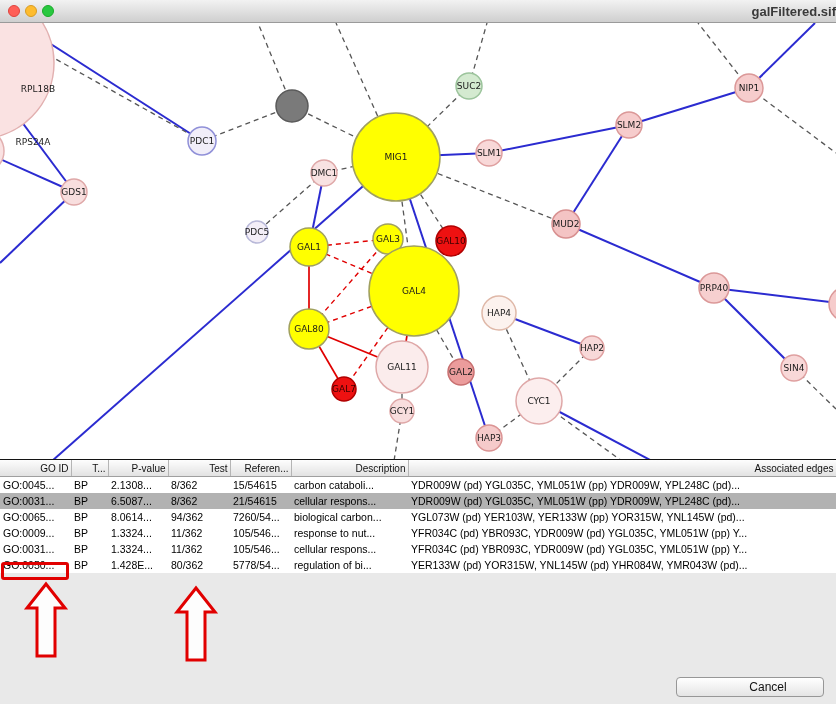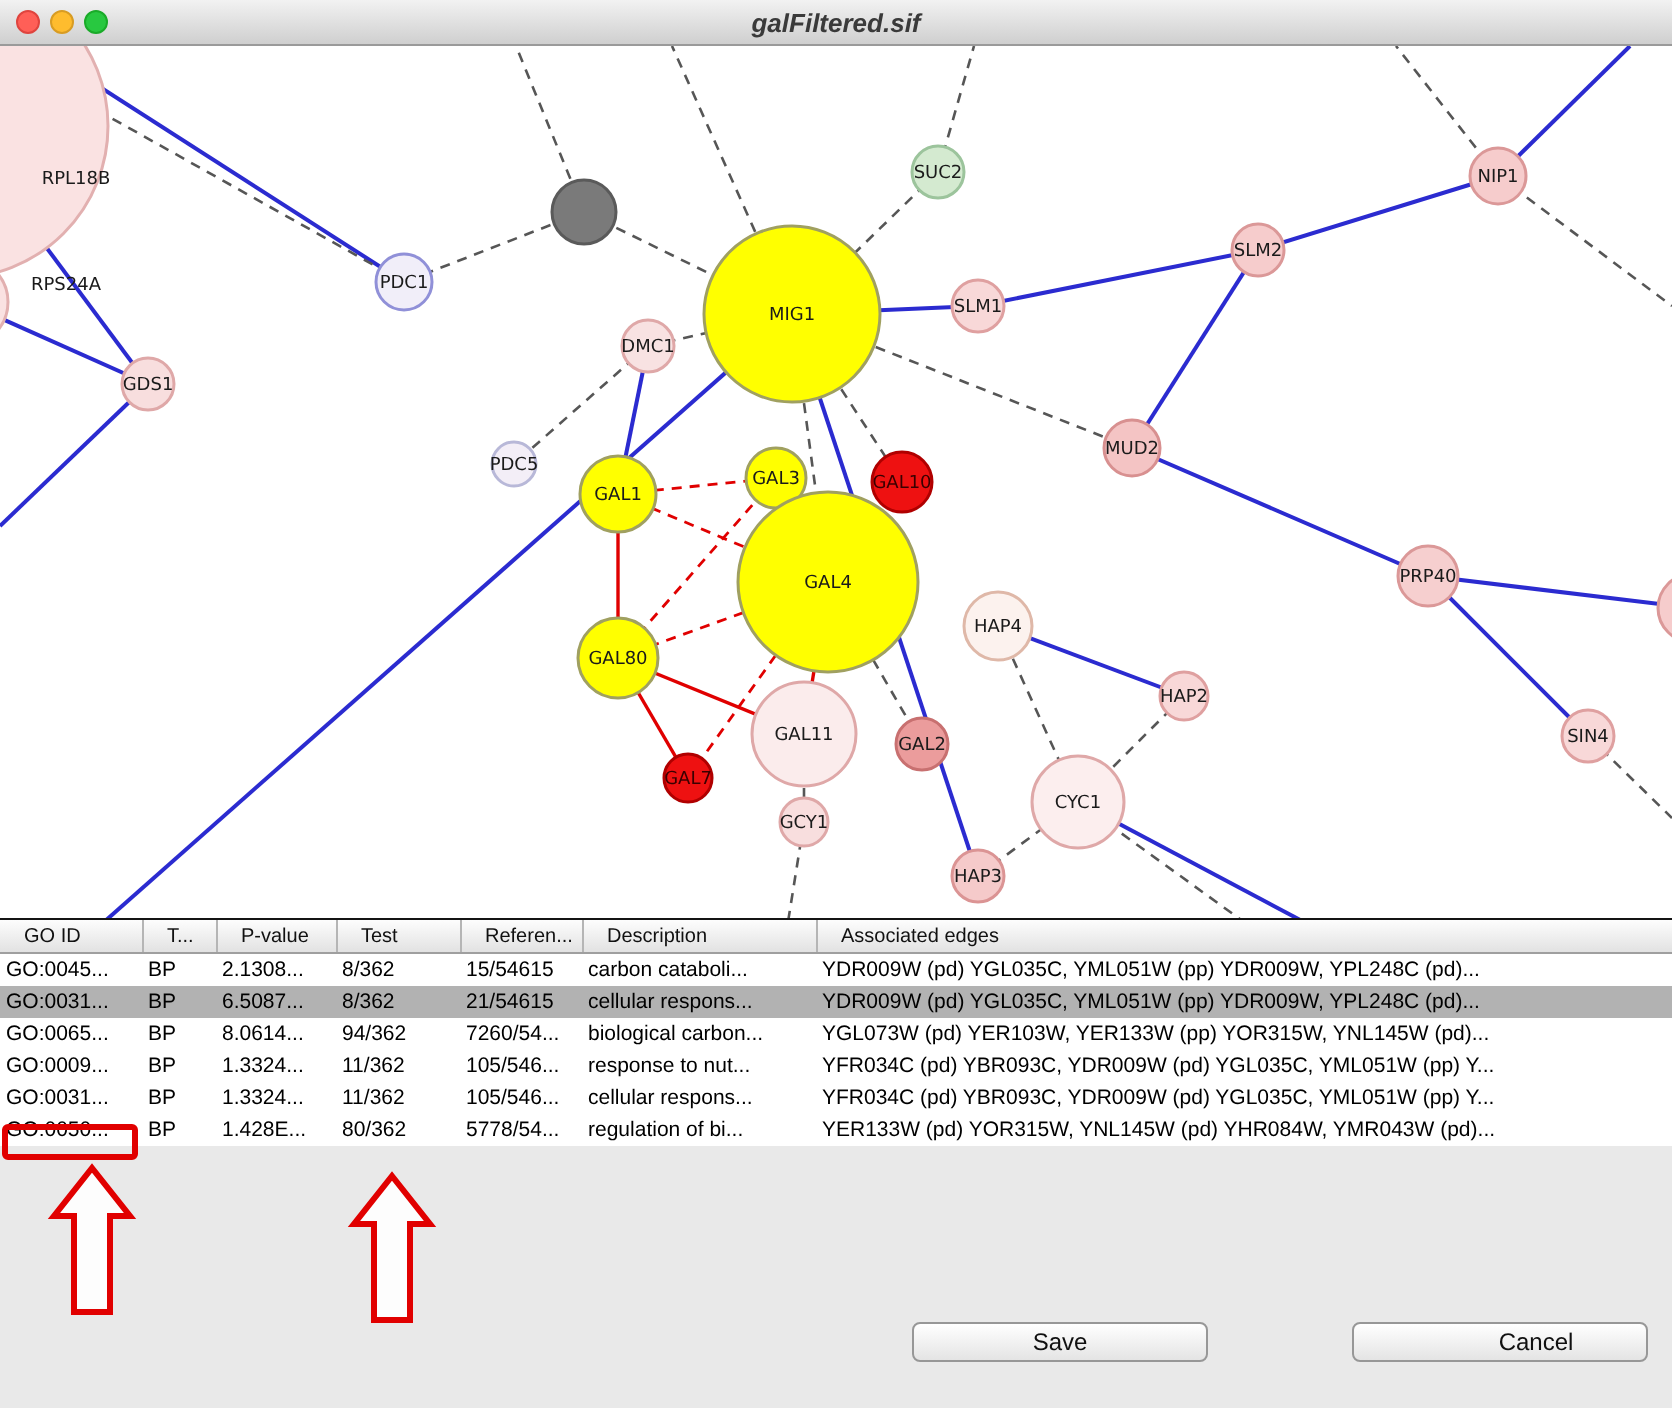--- a/index.html
+++ b/index.html
@@ -2,21 +2,21 @@
 <html><head>
 <meta charset="utf-8">
 <style>
   html,body{margin:0;padding:0;background:#555;}
   .page{position:relative;width:836px;height:704px;overflow:hidden;background:#e9e9e9;
         font-family:"Liberation Sans",sans-serif;}
 
   
   .titlebar{height:22px;background:linear-gradient(#f2f2f2,#cfcfcf);
             border-bottom:1px solid #9a9a9a;position:relative;
-            display:flex;align-items:center;justify-content:center;font-style:italic;}
+            display:flex;align-items:center;justify-content:flex-end;}
   .titlebar .title{font-size:13px;font-weight:bold;color:#3a3a3a;}
   .traffic{position:absolute;left:8px;top:5px;display:flex;gap:5px;}
   .tl{width:12px;height:12px;border-radius:50%;display:inline-block;box-sizing:border-box;}
   .tl.red{background:#ff5f57;border:1px solid #df443e;}
   .tl.yellow{background:#febc2e;border:1px solid #d89c23;}
   .tl.green{background:#28c840;border:1px solid #1aab29;}
   .tl.inactive{background:#ececec;border:1px solid #a8a8a8;}
 
   
   .graph-window{position:absolute;top:0;left:0;width:836px;height:460px;background:#fff;
@@ -25,31 +25,31 @@
   #graph text{font-family:"DejaVu Sans",sans-serif;}
 
   
   .table-window{position:absolute;top:460px;left:0;width:836px;height:244px;background:#e9e9e9;}
   .table-window .titlebar{height:22px;}
   .table-window .titlebar .title{color:#8a8a8a;}
   table.noa{border-collapse:collapse;table-layout:fixed;width:836px;background:#fff;}
   .c0{width:71px}.c1{width:37px}.c2{width:60px}.c3{width:62px}.c4{width:61px}.c5{width:117px}.c6{width:428px}
   th{height:16px;background:linear-gradient(#fdfdfd,#e2e2e2);
      border-right:1px solid #b5b5b5;border-bottom:1px solid #9f9f9f;
-     font-weight:normal;font-size:10px;color:#111;text-align:left;
-     overflow:hidden;white-space:nowrap;padding:0 12px;}
+     font-weight:normal;font-size:10px;color:#111;text-align:right;
+     overflow:hidden;white-space:nowrap;padding:0 2px;}
   td{height:16px;padding:0 3px;white-space:nowrap;overflow:hidden;
      font-size:10.5px;color:#000;}
   tr.selected td{background:#b2b2b2;}
 
   .btn{position:absolute;height:20px;width:148px;border:1px solid #979797;border-radius:4px;
        background:linear-gradient(#ffffff,#e4e4e4);font-size:12px;color:#111;
        text-align:center;line-height:19px;cursor:default;box-sizing:border-box;}
   #save-btn{left:456px;top:201px;}
-  #cancel-btn{left:676px;top:201px;padding-left:36px;}
+  #cancel-btn{left:676px;top:217px;padding-left:36px;}
 
   
   #anno-box{position:absolute;left:1px;top:562px;width:68px;height:18px;
             border:3px solid #e10000;border-radius:3px;pointer-events:none;box-sizing:border-box;}
   #anno-arrows{position:absolute;left:0;top:0;width:836px;height:704px;pointer-events:none;}
 </style>
 </head>
 <body>
 
 <div class="page">
@@ -247,21 +247,20 @@
             <td>BP</td>
             <td>1.428E...</td>
             <td>80/362</td>
             <td>5778/54...</td>
             <td>regulation of bi...</td>
             <td>YER133W (pd) YOR315W, YNL145W (pd) YHR084W, YMR043W (pd)...</td>
           </tr>
         </tbody>
     </table>
 
-    <div class="btn" id="save-btn">Save</div>
     <div class="btn" id="cancel-btn">Cancel</div>
   </div>
 
   <div id="anno-box"></div>
   <svg id="anno-arrows" viewBox="0 0 836 704">
     <polygon points="46,584 65,608 55,608 55,656 37,656 37,608 27,608" fill="#ffffff" fill-opacity="0.9" stroke="#e10000" stroke-width="3"></polygon>
     <polygon points="196,588 215,612 205,612 205,660 187,660 187,612 177,612" fill="#ffffff" fill-opacity="0.9" stroke="#e10000" stroke-width="3"></polygon>
   </svg>
 
 </div>

